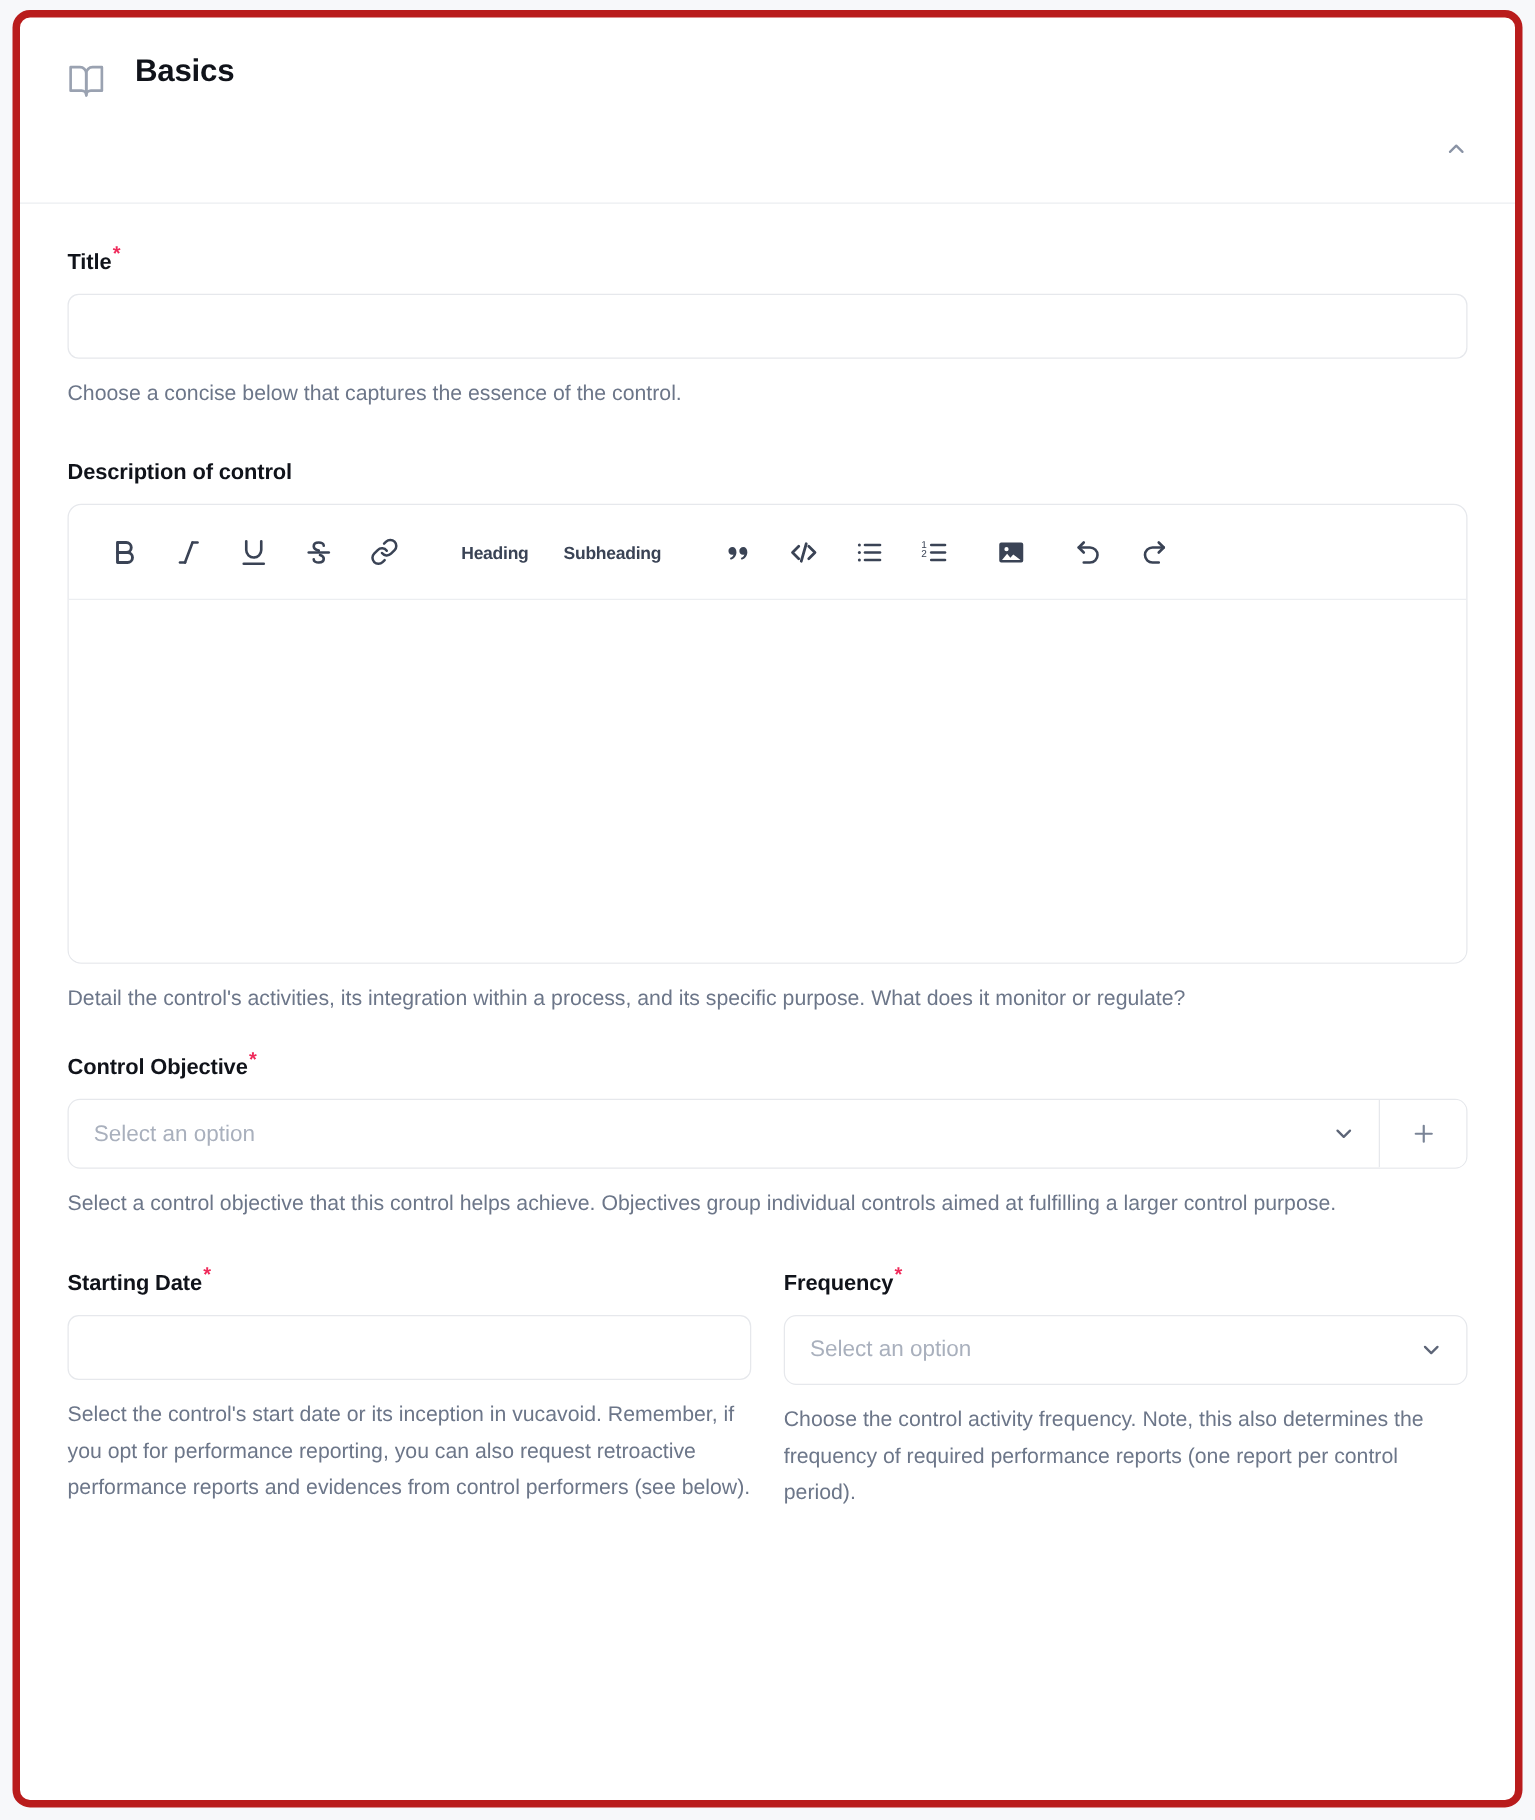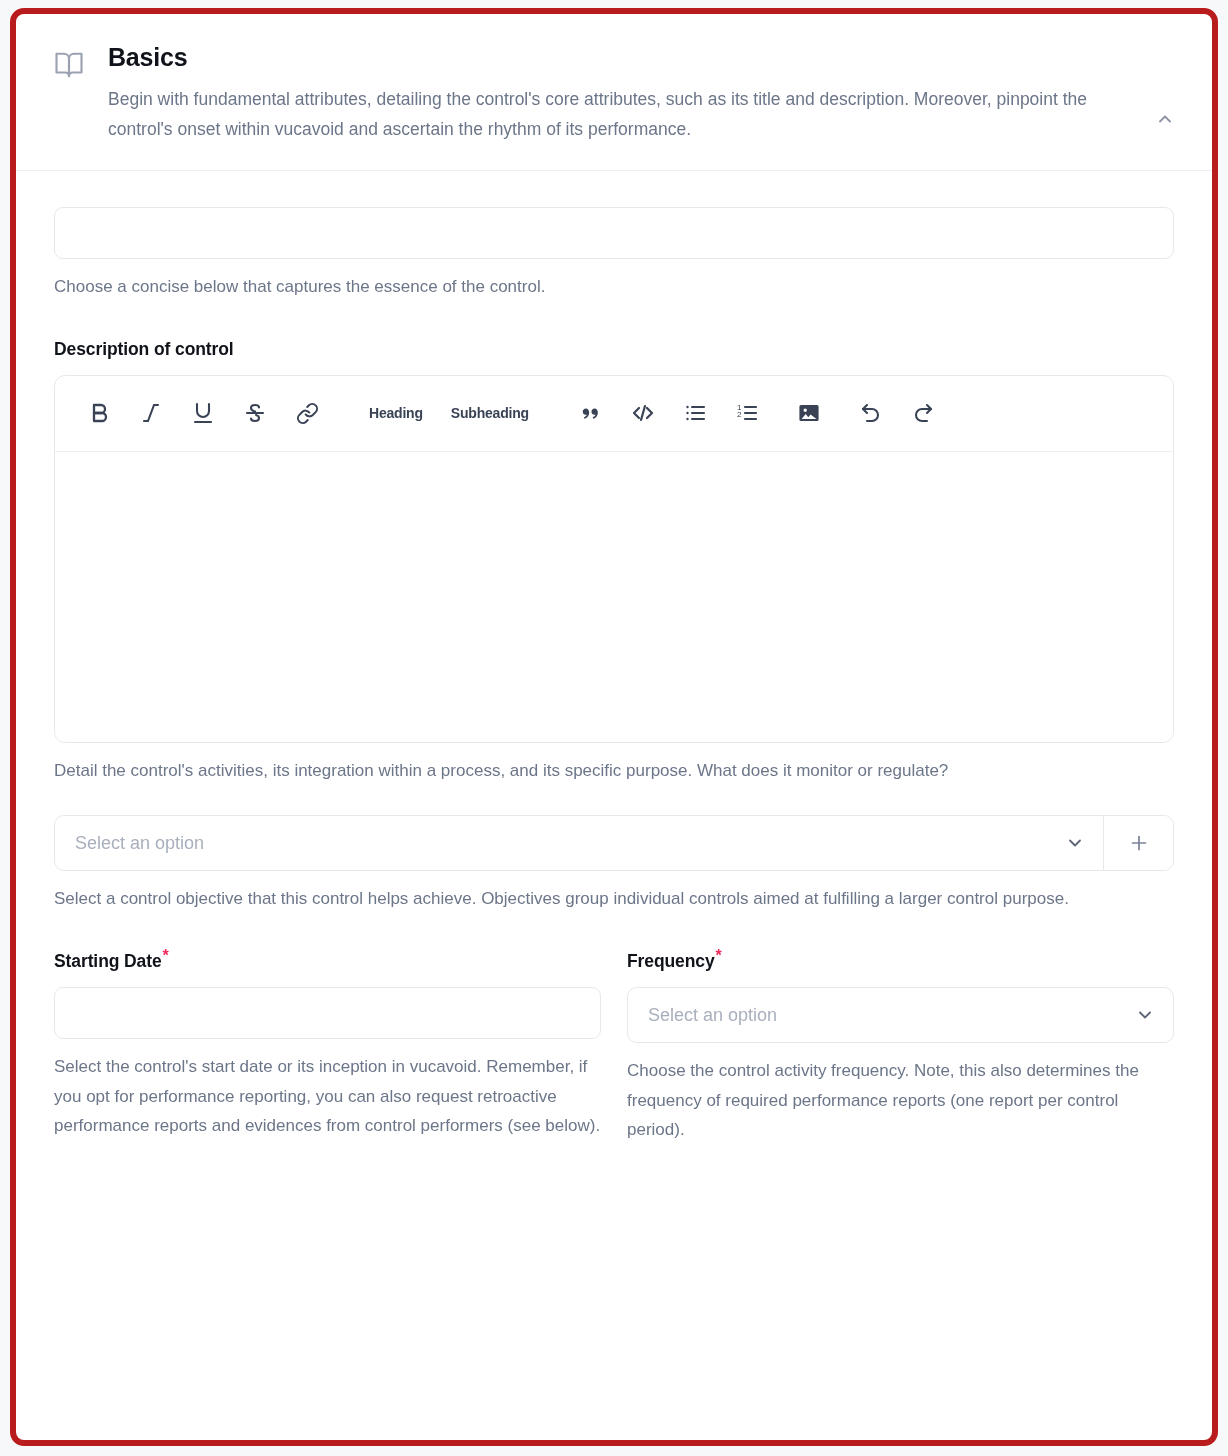--- a/index.html
+++ b/index.html
@@ -228,34 +228,36 @@
 
     <div class="card-header">
       <div class="header-icon">
         <svg width="30" height="30" viewBox="0 0 24 24" fill="none" stroke="currentColor" stroke-width="1.7" stroke-linecap="round" stroke-linejoin="round">
           <path d="M2 3h6a4 4 0 0 1 4 4v14a3 3 0 0 0-3-3H2z"></path>
           <path d="M22 3h-6a4 4 0 0 0-4 4v14a3 3 0 0 1 3-3h7z"></path>
         </svg>
       </div>
       <div class="header-text">
         <h1 class="header-title">Basics</h1>
-        <p class="header-desc">Begin with fundamental attributes, detailing the control's core attributes, such as its title and description. Moreover, pinpoint the control's onset within vucavoid and ascertain the rhythm of its performance.</p>
       </div>
       <button class="collapse-btn">
         <span>
           <svg width="20" height="20" viewBox="0 0 24 24" fill="none" stroke="currentColor" stroke-width="2.2" stroke-linecap="round" stroke-linejoin="round">
             <polyline points="18 15 12 9 6 15"></polyline>
           </svg>
         </span>
       </button>
     </div>
 
     <div class="card-body">
 
       <div class="field">
+        <label class="field-label">
+          <span>Title</span><span class="req">*</span>
+        </label>
         <input class="text-input" type="text" value="" style="">
         <p class="help-text">Choose a concise below that captures the essence of the control.</p>
       </div>
 
       <div class="spacer-lg"></div>
 
       <div class="field">
         <label class="field-label">Description of control</label>
         <div class="editor">
           <div class="editor-toolbar">
@@ -355,20 +357,23 @@
             </button>
           </div>
           <div class="editor-area"></div>
         </div>
         <p class="help-text">Detail the control's activities, its integration within a process, and its specific purpose. What does it monitor or regulate?</p>
       </div>
 
       <div class="spacer-md"></div>
 
       <div class="field">
+        <label class="field-label">
+          <span>Control Objective</span><span class="req">*</span>
+        </label>
         <div class="select-wrap">
           <div class="select-main">
             <span class="select-value">Select an option</span>
             <span class="select-chevron">
               <svg width="20" height="20" viewBox="0 0 24 24" fill="none" stroke="currentColor" stroke-width="2.2" stroke-linecap="round" stroke-linejoin="round">
                 <polyline points="6 9 12 15 18 9"></polyline>
               </svg>
             </span>
           </div>
           <div class="select-add">

